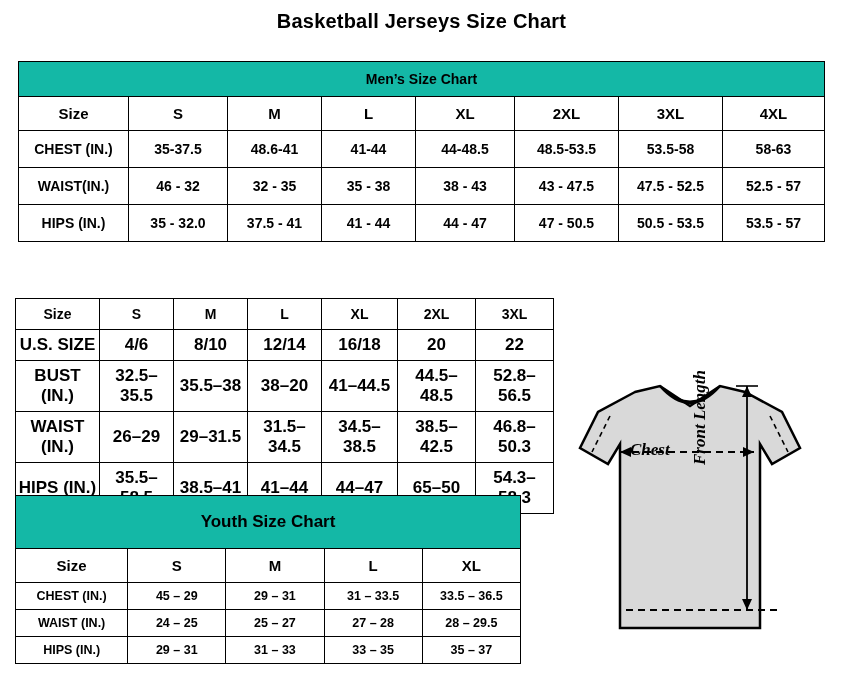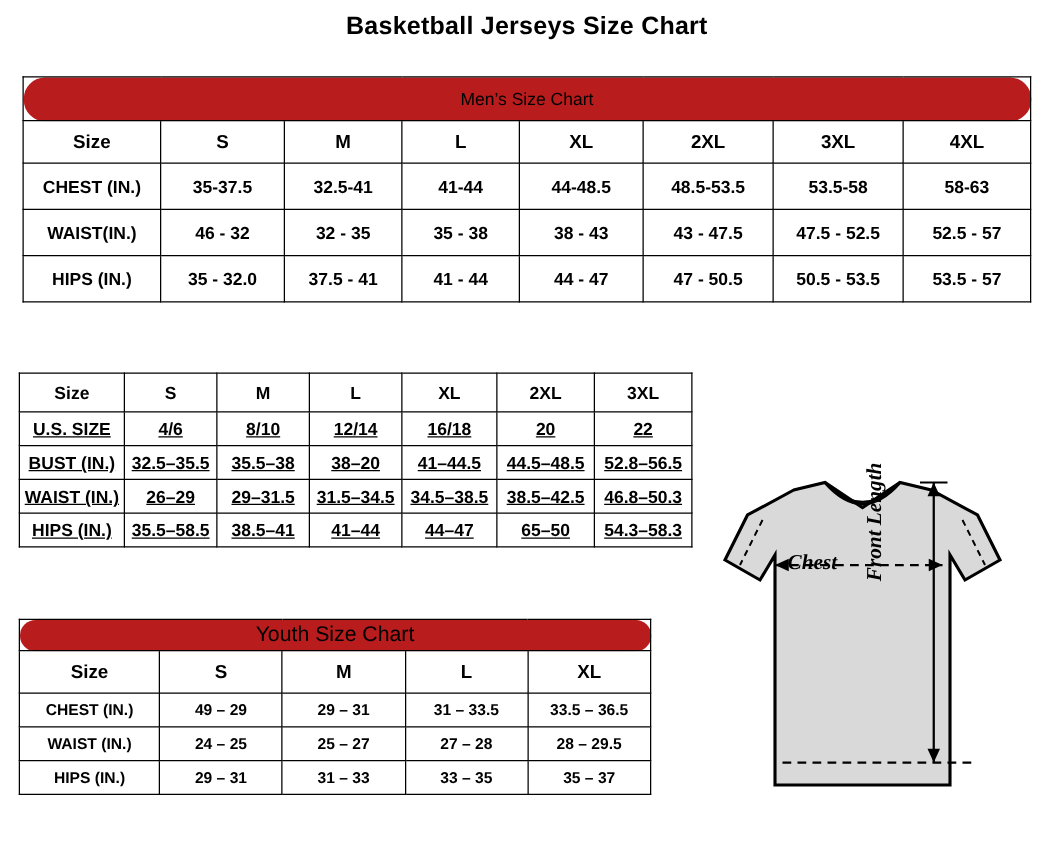--- a/index.html
+++ b/index.html
@@ -27,25 +27,24 @@
     table-layout: fixed;
   }
   td, th {
     border: 1px solid #000000;
     text-align: center;
     vertical-align: middle;
     background: #ffffff;
     font-weight: bold;
   }
   .chart-title td {
-    background: #b91c1c;
+    background: #14b8a6;
     font-size: 17px;
-    font-weight: normal;
+    font-weight: bold;
     padding: 9px 0;
-    border-radius: 17px;
   }
   .hdr td {
     font-size: 14px;
     font-weight: bold;
     padding: 8px 2px;
     margin-left: 28px;
   }
   
   #men-chart {
     position: absolute;
@@ -76,36 +75,35 @@
   #women-chart .chart-title td {
     font-size: 16px;
     padding: 8px 0;
   }
   #women-chart .hdr td {
     font-size: 14px;
     padding: 7px 2px;
   }
   #women-chart .body td {
     padding: 5px 2px;
-    font-size: 14px;
-    text-decoration: underline;
+    font-size: 17px;
   }
   #women-chart .rowlabel {
     font-size: 11.5px;
   }
   
   #youth-chart {
     position: absolute;
     left: 15px;
     top: 495px;
     width: 506px;
   }
   #youth-chart .chart-title td {
     font-size: 17px;
-    padding: 2px 0;
+    padding: 16px 0;
     text-align: center;
   }
   #youth-chart .hdr td {
     font-size: 15px;
     padding: 8px 2px;
   }
   #youth-chart .body td {
     padding: 6px 2px;
     font-size: 12.5px;
   }
@@ -166,21 +164,21 @@
     <td>M</td>
     <td>L</td>
     <td>XL</td>
     <td>2XL</td>
     <td>3XL</td>
     <td>4XL</td>
   </tr>
   <tr class="body">
     <td class="rowlabel">CHEST (IN.)</td>
     <td>35-37.5</td>
-    <td>32.5-41</td>
+    <td>48.6-41</td>
     <td>41-44</td>
     <td>44-48.5</td>
     <td>48.5-53.5</td>
     <td>53.5-58</td>
     <td>58-63</td>
   </tr>
   <tr class="body">
     <td class="rowlabel">WAIST(IN.)</td>
     <td>46 - 32</td>
     <td>32 - 35</td>
@@ -276,21 +274,21 @@
   </tr>
   <tr class="hdr">
     <td>Size</td>
     <td>S</td>
     <td>M</td>
     <td>L</td>
     <td>XL</td>
   </tr>
   <tr class="body">
     <td class="rowlabel">CHEST (IN.)</td>
-    <td>49  –  29</td>
+    <td>45  –  29</td>
     <td>29  –  31</td>
     <td>31  –  33.5</td>
     <td>33.5  –  36.5</td>
   </tr>
   <tr class="body">
     <td class="rowlabel">WAIST  (IN.)</td>
     <td>24  –  25</td>
     <td>25  –  27</td>
     <td>27  –  28</td>
     <td>28  –  29.5</td>

